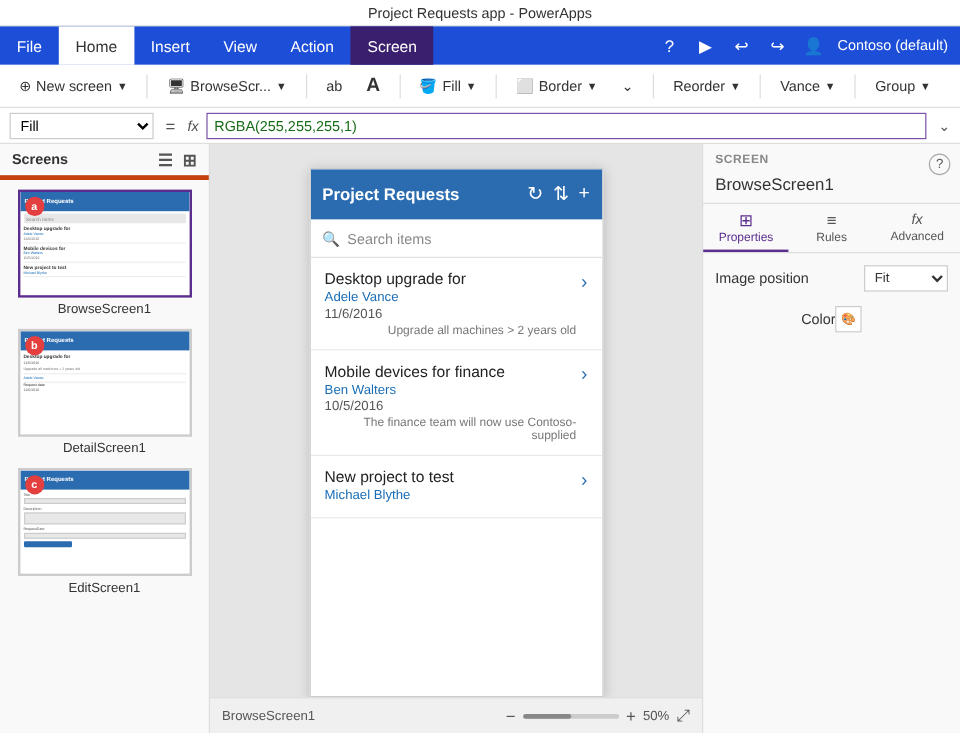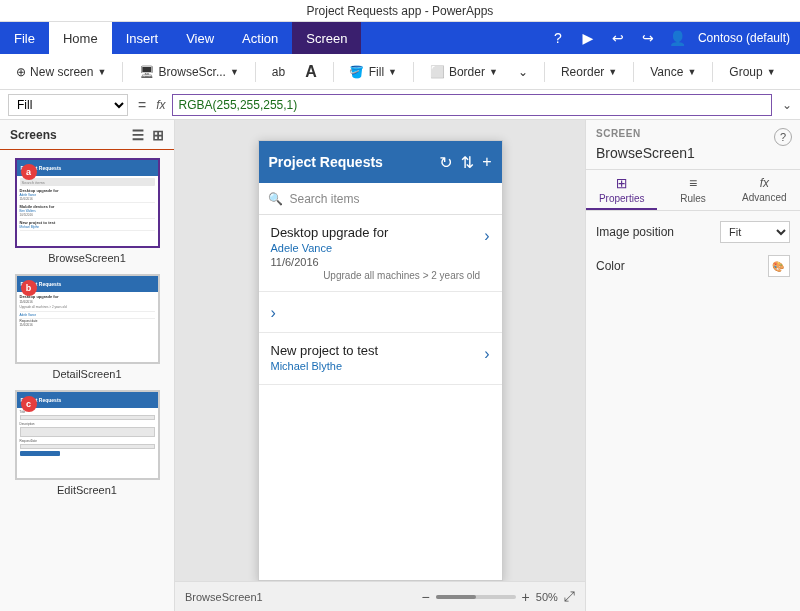--- a/index.html
+++ b/index.html
@@ -124,21 +124,21 @@
     }
     .screens-header {
       height: 30px;
       display: flex;
       align-items: center;
       justify-content: space-between;
       padding: 0 10px;
       font-size: 12px;
       font-weight: 600;
       color: #333;
-      border-bottom: 1px solid #c2410c;
+      border-bottom: 4px solid #c2410c;
     }
     .screens-header-icons { display: flex; gap: 8px; }
     .screens-header-icon { font-size: 14px; color: #555; cursor: pointer; }
 
     .screens-list { flex: 1; overflow-y: auto; padding: 8px; display: flex; flex-direction: column; gap: 10px; }
     .screen-item {
       display: flex;
       flex-direction: column;
       align-items: center;
       cursor: pointer;
@@ -360,21 +360,21 @@
       border: 1px solid #ccc;
       font-size: 11px;
       padding: 0 4px;
       background: #fff;
       color: #333;
       min-width: 70px;
     }
     .right-panel-color-row {
       display: flex;
       align-items: center;
-      justify-content: space-between;
+      justify-content: center;
       margin-bottom: 12px;
       margin-top: 12px;
     }
     .color-box {
       width: 22px;
       height: 22px;
       border: 1px solid #ccc;
       background: #fff;
       cursor: pointer;
       display: flex;
@@ -584,20 +584,26 @@
           <div class="phone-list-content">
             <div class="phone-item-title">Desktop upgrade for</div>
             <div class="phone-item-author">Adele Vance</div>
             <div class="phone-item-date">11/6/2016</div>
             <div class="phone-item-desc">Upgrade all machines &gt; 2 years old</div>
           </div>
           <span class="phone-item-chevron">›</span>
         </div>
 
         <div class="phone-list-item">
+          <div class="phone-list-content">
+            <div class="phone-item-title">Mobile devices for finance</div>
+            <div class="phone-item-author">Ben Walters</div>
+            <div class="phone-item-date">10/5/2016</div>
+            <div class="phone-item-desc">The finance team will now use Contoso-supplied</div>
+          </div>
           <span class="phone-item-chevron">›</span>
         </div>
 
         <div class="phone-list-item">
           <div class="phone-list-content">
             <div class="phone-item-title">New project to test</div>
             <div class="phone-item-author">Michael Blythe</div>
             <div class="phone-item-date"></div>
           </div>
           <span class="phone-item-chevron">›</span>

